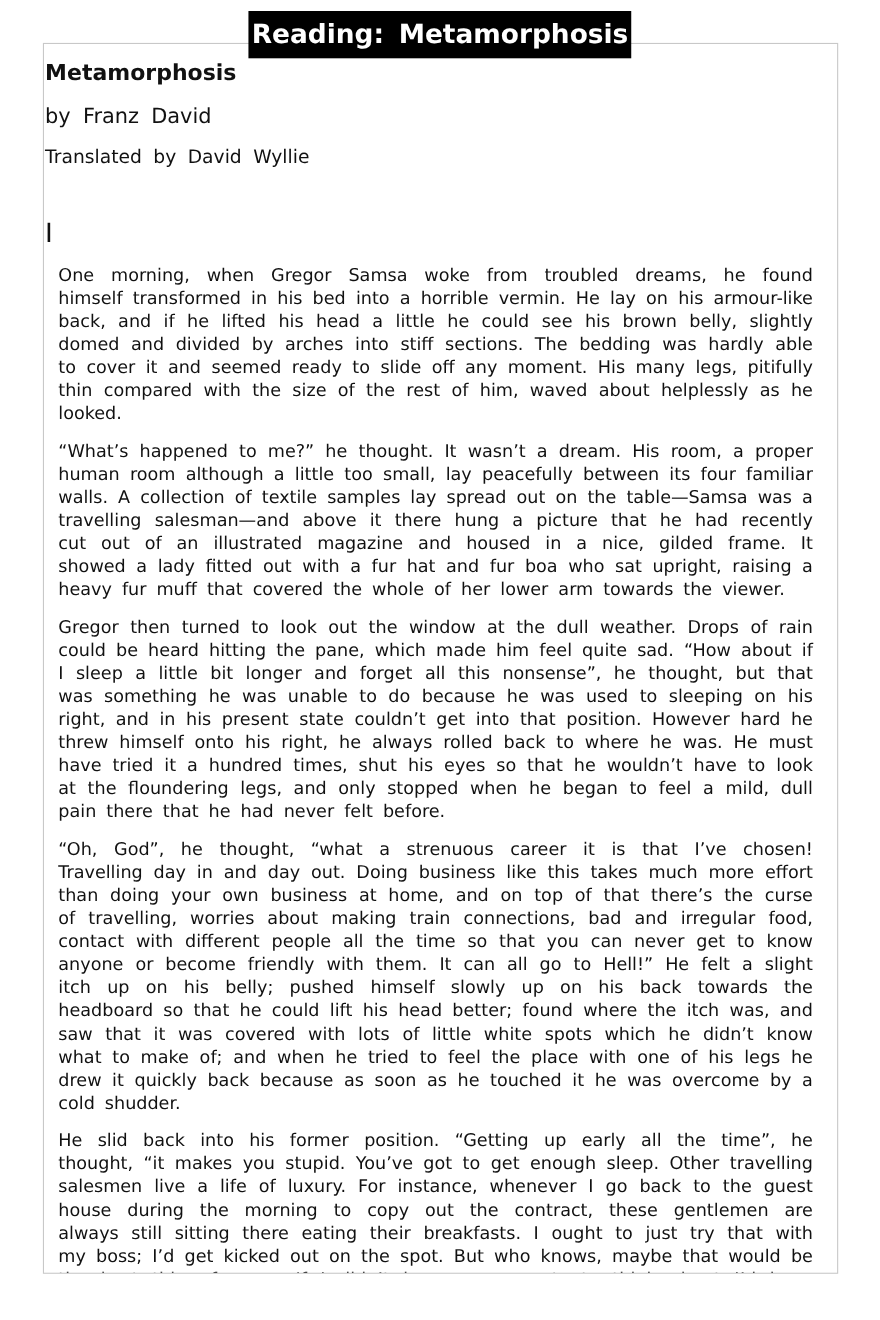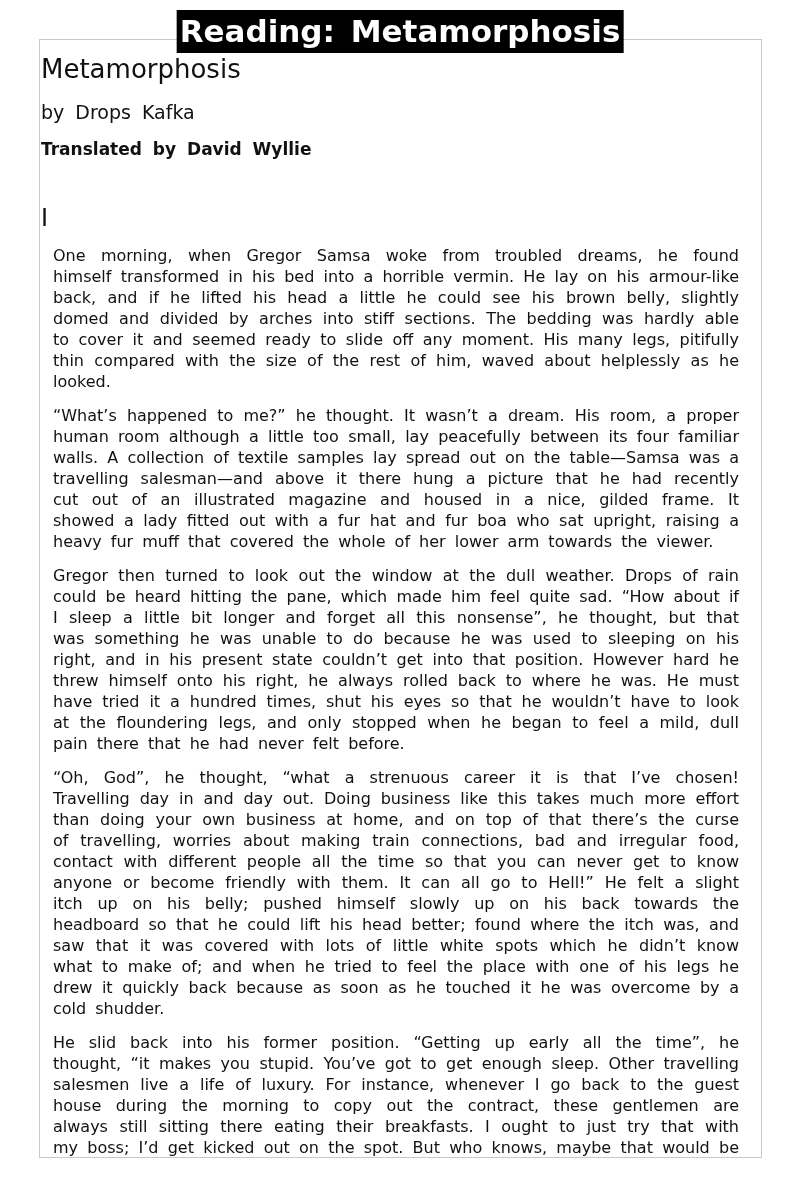--- a/index.html
+++ b/index.html
@@ -13,21 +13,21 @@
     position: relative;
   }
 
   .banner {
     position: absolute;
     top: 10px;
     left: 50%;
     transform: translateX(-50%);
     background: #000000;
     color: #ffffff;
-    font-size: 31px;
+    font-size: 24px;
     font-weight: 700;
     line-height: 27px;
     padding: 8px 3px;
     word-spacing: 5px;
     white-space: nowrap;
     z-index: 2;
   }
 
   .page {
     position: absolute;
@@ -37,37 +37,36 @@
     height: 1119px;
     box-sizing: border-box;
     border: 1px solid #c8c8c8;
     background: #ffffff;
     padding: 0 22px 0 1px;
     overflow: hidden;
     z-index: 1;
   }
 
   .doc-title {
-    font-size: 26px;
-    font-weight: 400;
+    font-size: 20px;
+    font-weight: 700;
     margin: 14px 0 0 0;
     word-spacing: 4px;
   }
 
   .byline {
     font-size: 19px;
     margin: 17px 0 0 0;
     word-spacing: 5px;
   }
 
   .translator {
     font-size: 17px;
     margin: 16px 0 0 0;
     word-spacing: 5px;
-    font-weight: bold;
   }
 
   .section-heading {
     font-size: 24px;
     font-weight: 400;
     margin: 45px 0 0 0;
   }
 
   .body-para {
     font-size: 16px;
@@ -89,21 +88,21 @@
 </style>
 </head>
 <body>
 
 <div class="banner">Reading: Metamorphosis</div>
 
 <div class="page">
 
   <h1 class="doc-title">Metamorphosis</h1>
 
-  <p class="byline">by Drops Kafka</p>
+  <p class="byline">by Franz David</p>
 
   <p class="translator">Translated by David Wyllie</p>
 
   <h2 class="section-heading">I</h2>
 
   <p class="body-para">One morning, when Gregor Samsa woke from troubled dreams, he found himself trans­formed in his bed into a horrible vermin. He lay on his armour-like back, and if he lifted his head a little he could see his brown belly, slightly domed and divided by arches into stiff sections. The bedding was hardly able to cover it and seemed ready to slide off any moment. His many legs, pitifully thin compared with the size of the rest of him, waved about helplessly as he looked.</p>
 
   <p class="body-para">“What’s happened to me?” he thought. It wasn’t a dream. His room, a proper human room although a little too small, lay peacefully between its four familiar walls. A collec­tion of textile samples lay spread out on the table—Samsa was a travelling sales­man—and above it there hung a picture that he had recently cut out of an illustrated magazine and housed in a nice, gilded frame. It showed a lady fitted out with a fur hat and fur boa who sat upright, raising a heavy fur muff that covered the whole of her lower arm towards the viewer.</p>
 
   <p class="body-para">Gregor then turned to look out the window at the dull weather. Drops of rain could be heard hitting the pane, which made him feel quite sad. “How about if I sleep a little bit longer and forget all this nonsense”, he thought, but that was something he was unable to do because he was used to sleeping on his right, and in his present state couldn’t get into that position. However hard he threw himself onto his right, he always rolled back to where he was. He must have tried it a hundred times, shut his eyes so that he wouldn’t have to look at the floundering legs, and only stopped when he began to feel a mild, dull pain there that he had never felt before.</p>

